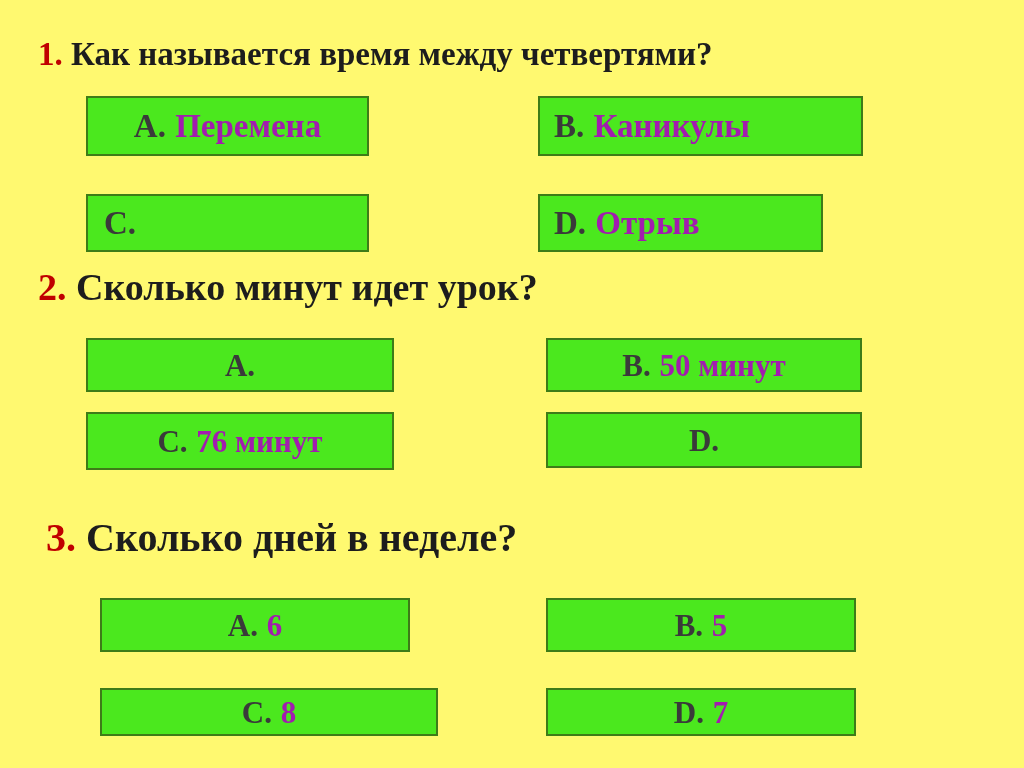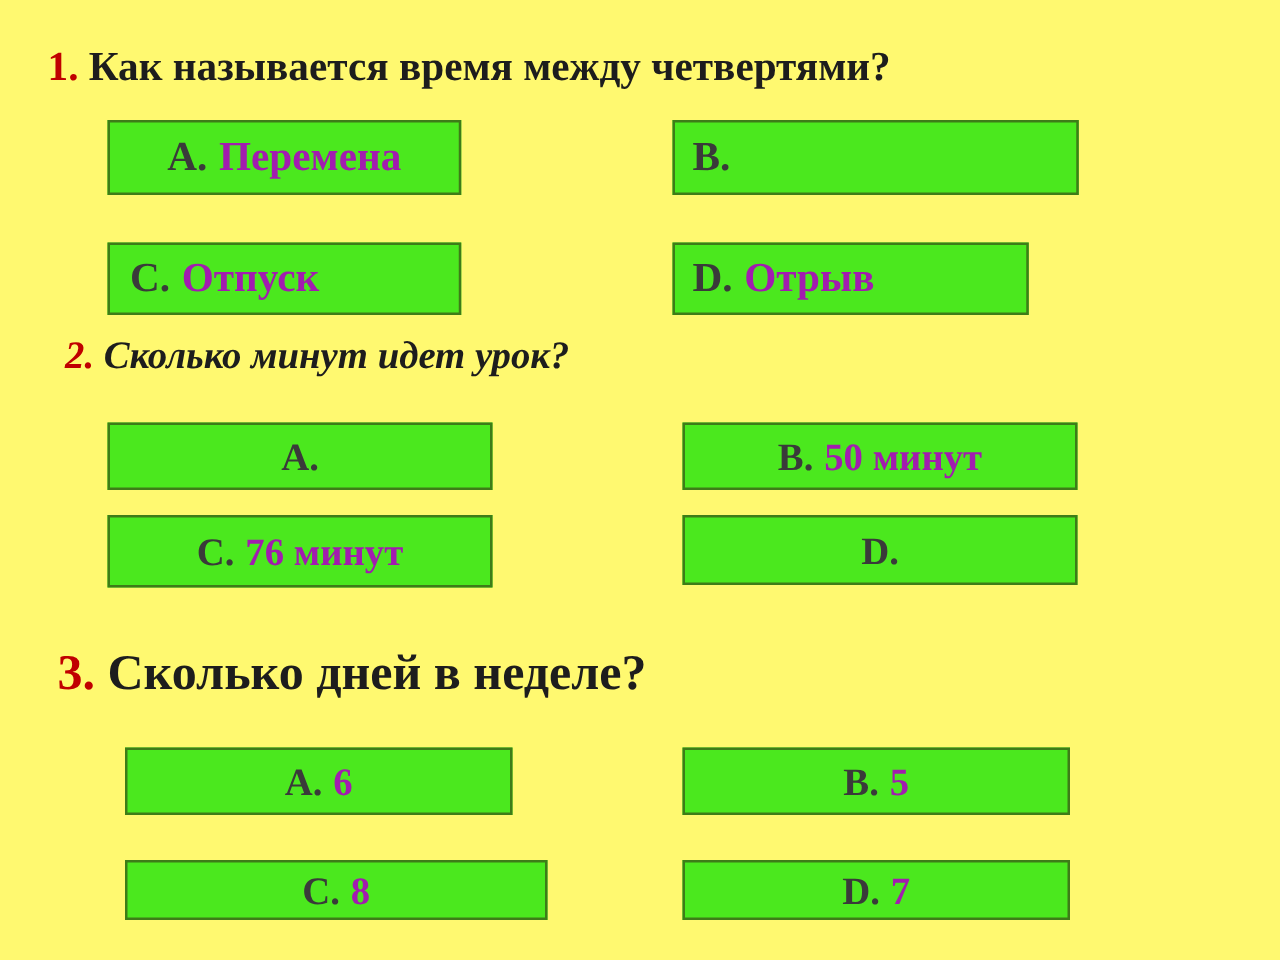--- a/index.html
+++ b/index.html
@@ -30,21 +30,21 @@
     line-height: 1;
   }
   .question .qnum {
     color: #C00000;
   }
   .question .qtext {
     color: #1d1d1d;
   }
 
   #q1 { left: 38px; top: 38px;  font-size: 33px; }
-  #q2 { left: 52px; top: 268px; font-size: 31px; font-style: italic; }
+  #q2 { left: 38px; top: 268px; font-size: 38px; }
   #q3 { left: 46px; top: 518px; font-size: 40px; }
 
   
   .answer {
     position: absolute;
     background: #4BE81E;
     border: 2px solid #3E7C18;
     box-sizing: border-box;
     display: flex;
     align-items: center;
@@ -90,24 +90,24 @@
     <span class="qnum">1.</span>
     <span class="qtext">Как называется время между четвертями?</span>
   </div>
 
   <div class="answer g1" id="a1a">
     <span class="letter">A.</span>
     <span class="atext">Перемена</span>
   </div>
   <div class="answer g1" id="a1b">
     <span class="letter">B.</span>
+    <span class="atext">Каникулы</span>
   </div>
   <div class="answer g1" id="a1c">
     <span class="letter">C.</span>
-    <span class="atext">Отпуск</span>
   </div>
   <div class="answer g1" id="a1d">
     <span class="letter">D.</span>
     <span class="atext">Отрыв</span>
   </div>
 
   <div class="question" id="q2">
     <span class="qnum">2.</span>
     <span class="qtext">Сколько минут идет урок?</span>
   </div>

